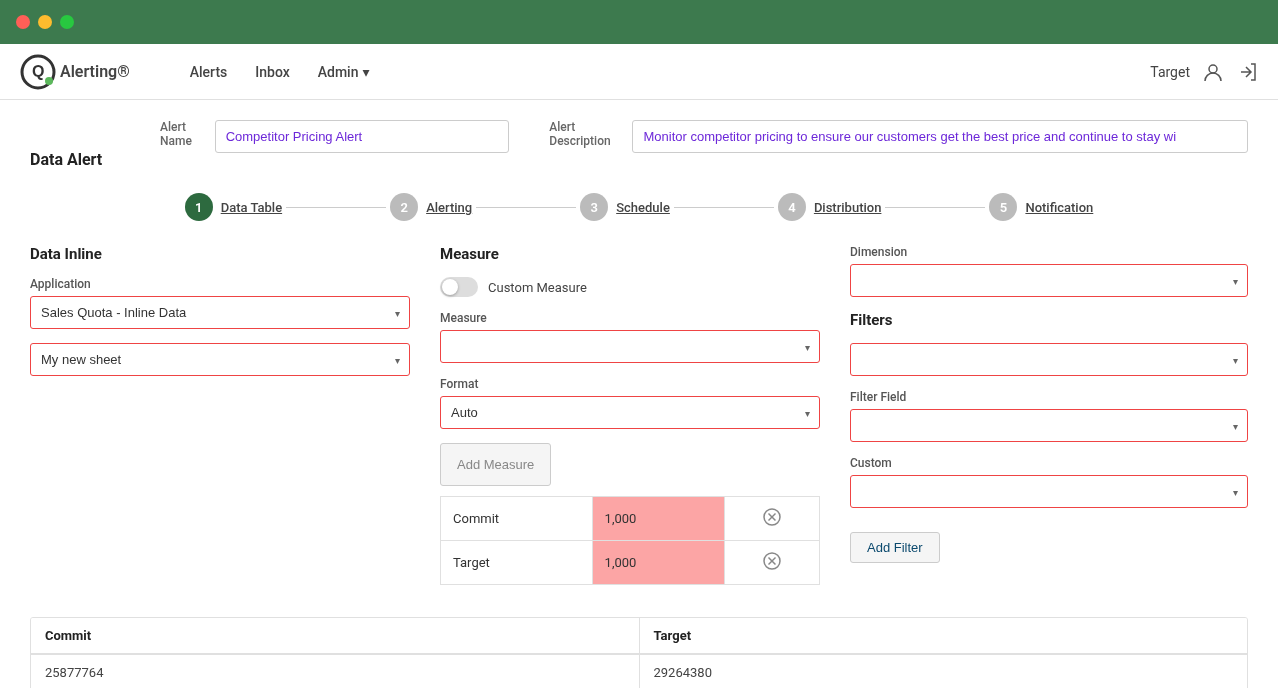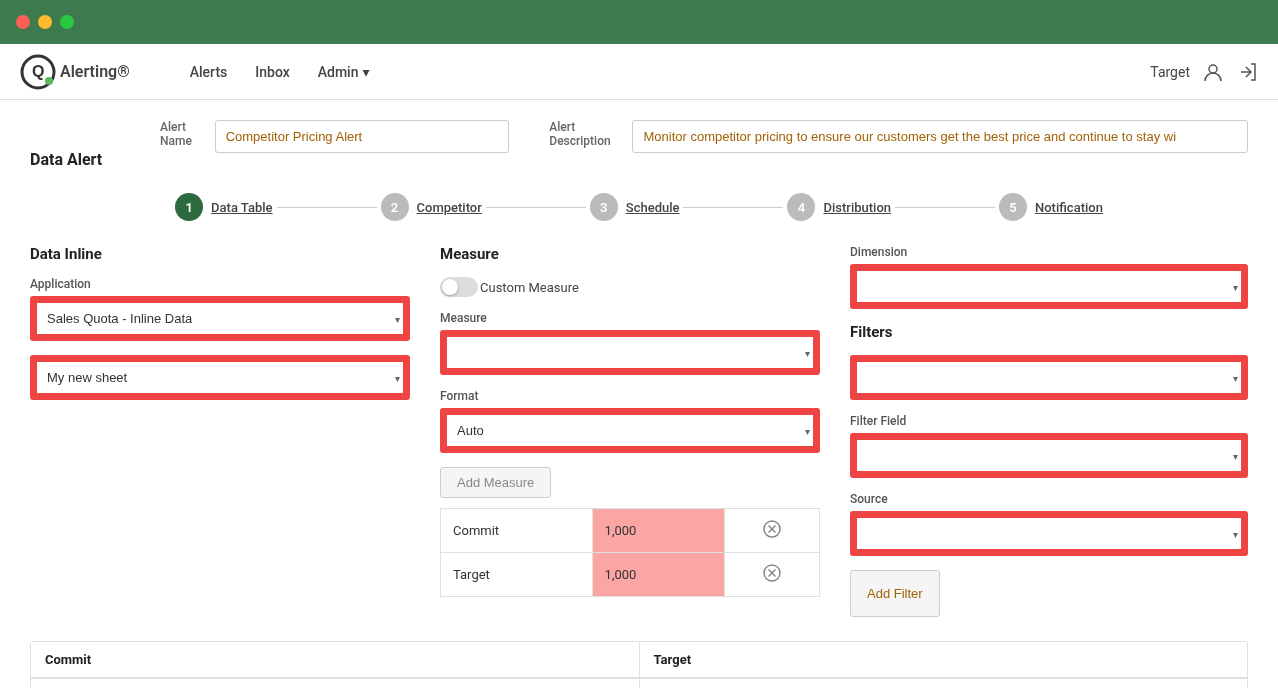--- a/index.html
+++ b/index.html
@@ -98,21 +98,21 @@
     .field-label {
       font-size: 12px;
       color: #666;
       font-weight: 500;
     }
     .field-input {
       border: 1px solid #ccc;
       border-radius: 3px;
       padding: 8px 10px;
       font-size: 13px;
-      color: #a16207;
+      color: #6d28d9;
       outline: none;
       width: 100%;
     }
 
     
     .stepper {
       display: flex;
       align-items: center;
       justify-content: center;
       margin-bottom: 24px;
@@ -174,21 +174,21 @@
       color: #555;
       margin-bottom: 5px;
       font-weight: 500;
     }
     .select-wrap {
       position: relative;
       margin-bottom: 14px;
     }
     .select-input {
       width: 100%;
-      border: 7px solid #ef4444;
+      border: 1px solid #ef4444;
       border-radius: 3px;
       padding: 8px 30px 8px 10px;
       font-size: 13px;
       color: #333;
       background: #fff;
       appearance: none;
       outline: none;
       cursor: pointer;
     }
     .select-arrow {
@@ -198,21 +198,21 @@
       transform: translateY(-50%);
       pointer-events: none;
       color: #666;
       font-size: 10px;
     }
 
     
     .custom-measure-row {
       display: flex;
       align-items: center;
-      gap: 2px;
+      gap: 10px;
       margin-bottom: 14px;
     }
     .toggle {
       width: 38px; height: 20px;
       background: #ddd;
       border-radius: 10px;
       position: relative;
       cursor: pointer;
     }
     .toggle-knob {
@@ -227,21 +227,21 @@
       font-size: 13px;
       color: #444;
     }
 
     
     .add-measure-btn {
       border: 1px solid #ccc;
       background: #f5f5f5;
       color: #888;
       border-radius: 3px;
-      padding: 7px 16px;
+      padding: 13px 16px;
       font-size: 13px;
       cursor: not-allowed;
       margin-bottom: 10px;
     }
 
     
     .measures-table {
       width: 100%;
       border-collapse: collapse;
       margin-bottom: 8px;
@@ -262,25 +262,26 @@
       color: #888;
       font-size: 18px;
       display: inline-flex;
       align-items: center;
     }
 
     
     .add-filter-btn {
       border: 1px solid #ccc;
       background: #f5f5f5;
-      color: #a16207;
+      color: #0c4a6e;
       border-radius: 3px;
-      padding: 15px 16px;
+      padding: 7px 16px;
       font-size: 13px;
       cursor: not-allowed;
+      margin-top: 10px;
     }
 
     
     .bottom-table-wrap {
       border: 1px solid #e0e0e0;
       border-radius: 3px;
       overflow: hidden;
       margin-top: 10px;
     }
     .bottom-table {
@@ -372,21 +373,21 @@
       <div class="step-circle active">
           <span>1</span>
         </div>
       <span class="step-label">Data Table</span>
     </div>
     <div class="step-line"></div>
     <div class="step">
       <div class="step-circle inactive">
           <span>2</span>
         </div>
-      <span class="step-label">Competitor</span>
+      <span class="step-label">Alerting</span>
     </div>
     <div class="step-line"></div>
     <div class="step">
       <div class="step-circle inactive">
           <span>3</span>
         </div>
       <span class="step-label">Schedule</span>
     </div>
     <div class="step-line"></div>
     <div class="step">
@@ -505,21 +506,21 @@
       </div>
 
       <div class="sub-label">Filter Field</div>
       <div class="select-wrap">
         <select class="select-input">
           <option value=""></option>
         </select>
         <span class="select-arrow">▾</span>
       </div>
 
-      <div class="sub-label">Source</div>
+      <div class="sub-label">Custom</div>
       <div class="select-wrap">
         <select class="select-input">
           <option value=""></option>
         </select>
         <span class="select-arrow">▾</span>
       </div>
 
       <button class="add-filter-btn">Add Filter</button>
     </div>
 

